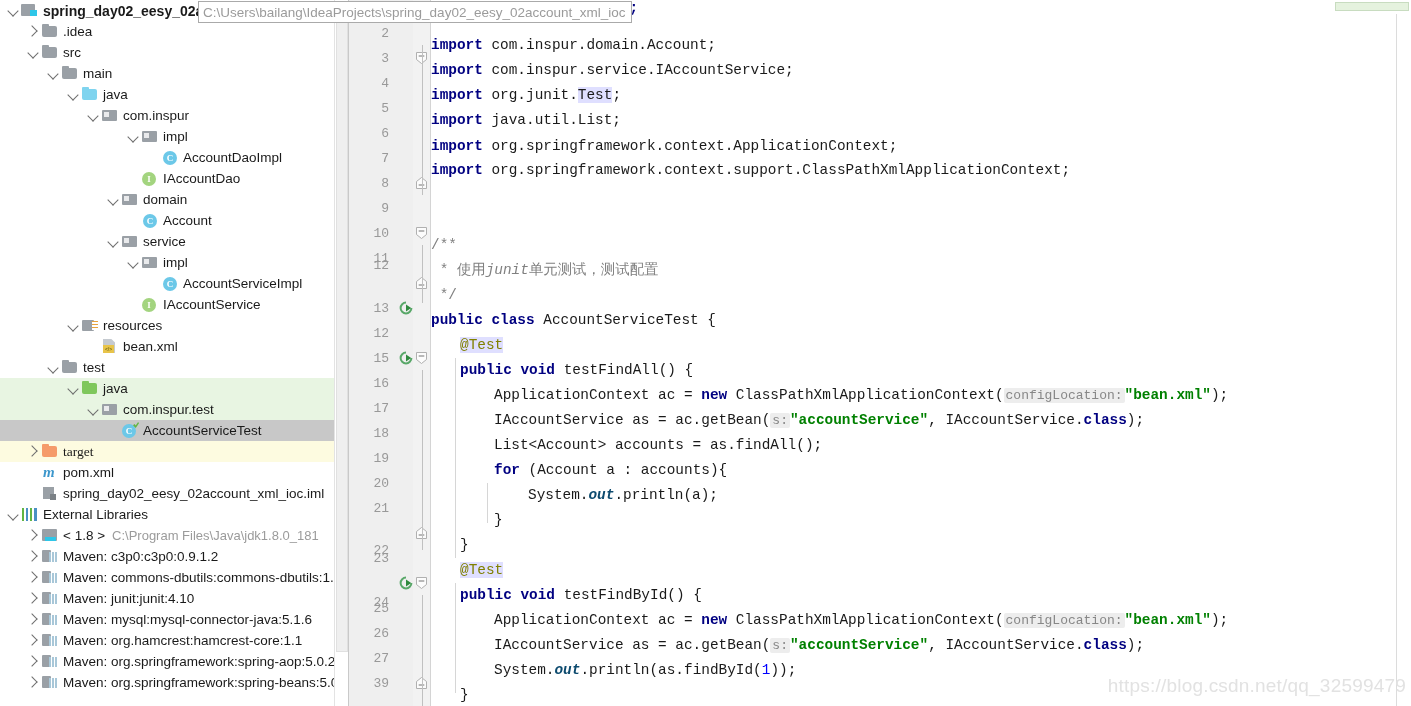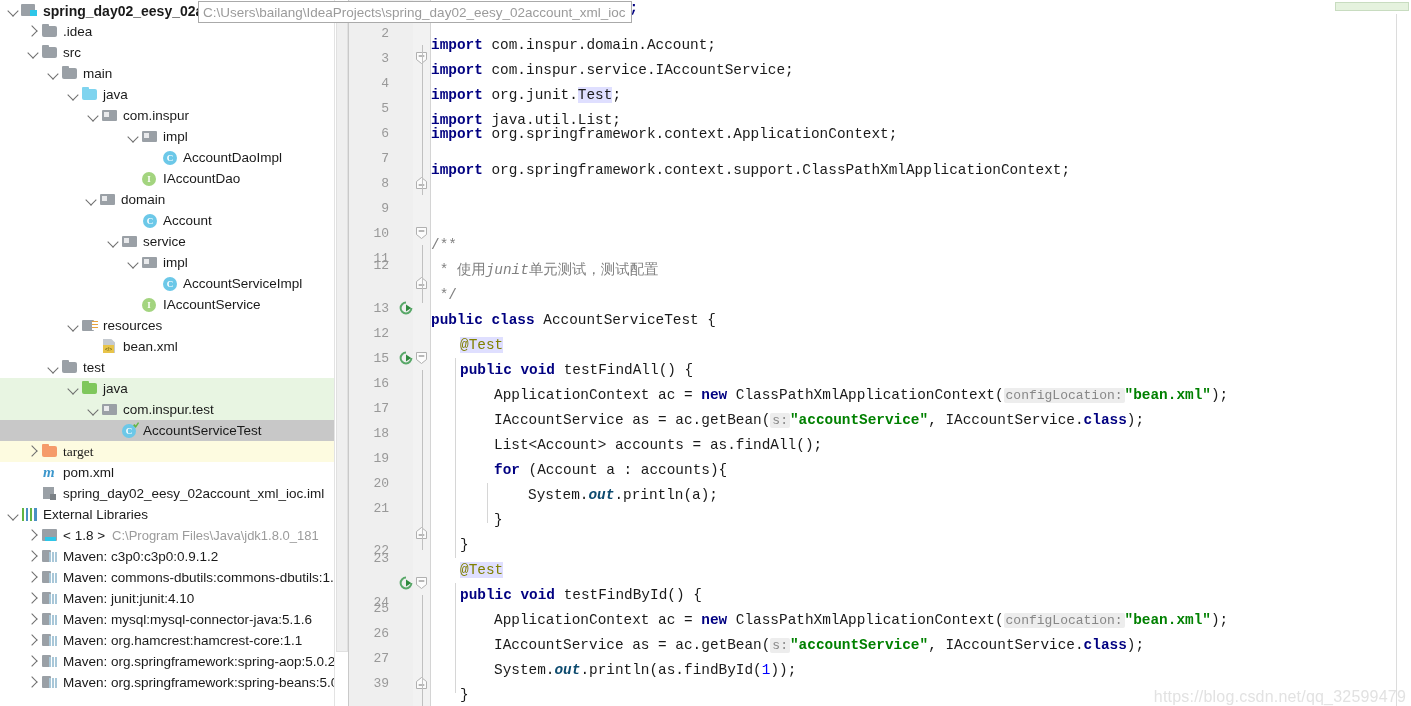--- a/index.html
+++ b/index.html
@@ -354,22 +354,22 @@
   
   #right-sep {
     position:absolute; right:14px; top:14px;
     width:1px; height:692px;
     background:#dcdcdc;
     z-index:5;
   }
 
   
   #watermark {
-    position:absolute; right:5px; bottom:0;
-    font-size:16px; color:#e2e2e2;
+    position:absolute; right:5px; bottom:9px;
+    font-size:19px; color:#e2e2e2;
     font-family:"Liberation Sans", sans-serif;
     letter-spacing:0.2px;
     z-index:20;
     white-space:nowrap;
   }
 </style>
 </head>
 <body>
 
 <div id="app">
@@ -415,21 +415,21 @@
         <div class="row" style="padding-left: 146px;">
           <span class="arrow"></span>
           <span class="ico clstest-off cls"></span>
           <span class="lbl">AccountDaoImpl</span>
         </div>
         <div class="row" style="padding-left: 126px;">
           <span class="arrow"></span>
           <span class="ico intf"></span>
           <span class="lbl">IAccountDao</span>
         </div>
-        <div class="row" style="padding-left: 84px;">
+        <div class="row" style="padding-left: 106px;">
           <span class="arrow down"></span>
           <span class="ico pkg"></span>
           <span class="lbl">domain</span>
         </div>
         <div class="row" style="padding-left: 126px;">
           <span class="arrow"></span>
           <span class="ico clstest-off cls"></span>
           <span class="lbl">Account</span>
         </div>
         <div class="row" style="padding-left: 106px;">
@@ -658,21 +658,21 @@
       <div class="cl" style="top:-4px"><span class="kw">package com.inspur.test;</span></div>
 
       <div class="cl" style="top:33px"><span class="kw">import</span><span> com.inspur.domain.Account;</span></div>
 
       <div class="cl" style="top:58px"><span class="kw">import</span><span> com.inspur.service.IAccountService;</span></div>
 
       <div class="cl" style="top:83px"><span class="kw">import</span><span> org.junit.</span><span class="hl">Test</span><span>;</span></div>
 
       <div class="cl" style="top:108px"><span class="kw">import</span><span> java.util.List;</span></div>
 
-      <div class="cl" style="top:122px"><span class="kw">import</span><span> org.springframework.context.ApplicationContext;</span></div>
+      <div class="cl" style="top:134px"><span class="kw">import</span><span> org.springframework.context.ApplicationContext;</span></div>
 
       <div class="cl" style="top:158px"><span class="kw">import</span><span> org.springframework.context.support.ClassPathXmlApplicationContext;</span></div>
 
       <div class="cl" style="top:233px"><span class="cmt">/**</span></div>
 
       <div class="cl" style="top:258px"><span class="cmt"> * 使用</span><span class="cmti">junit</span><span class="cmt">单元测试，测试配置</span></div>
 
       <div class="cl" style="top:283px"><span class="cmt"> */</span></div>
 
       <div class="cl" style="top:308px"><span class="kw">public class</span><span> AccountServiceTest {</span></div>

